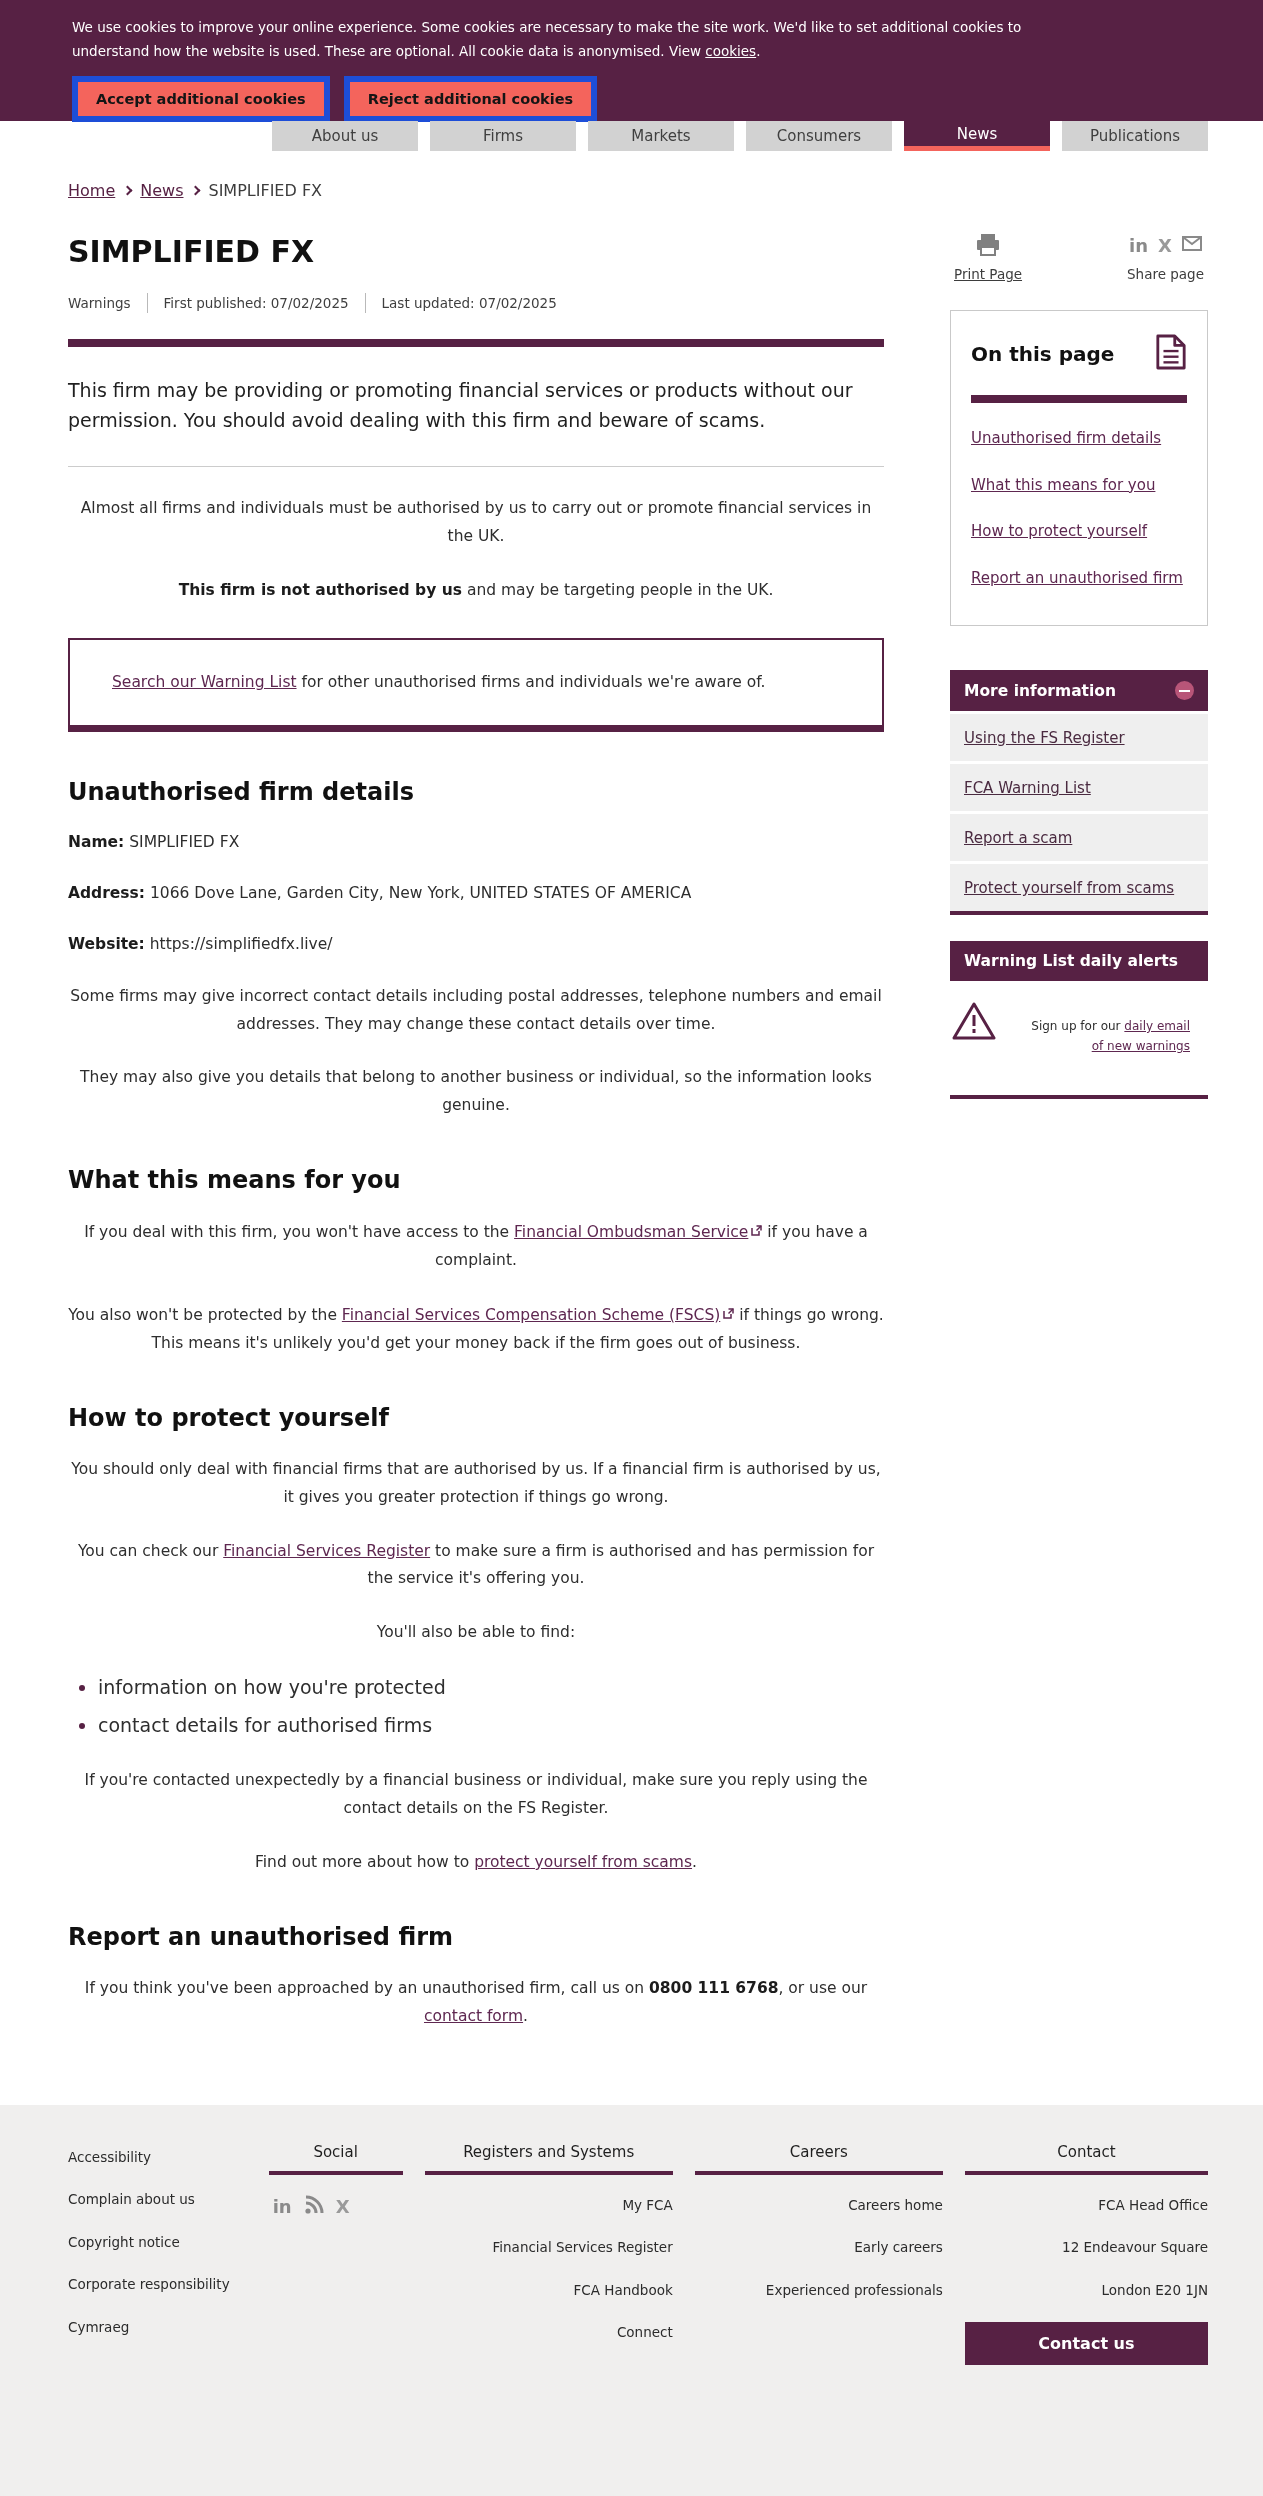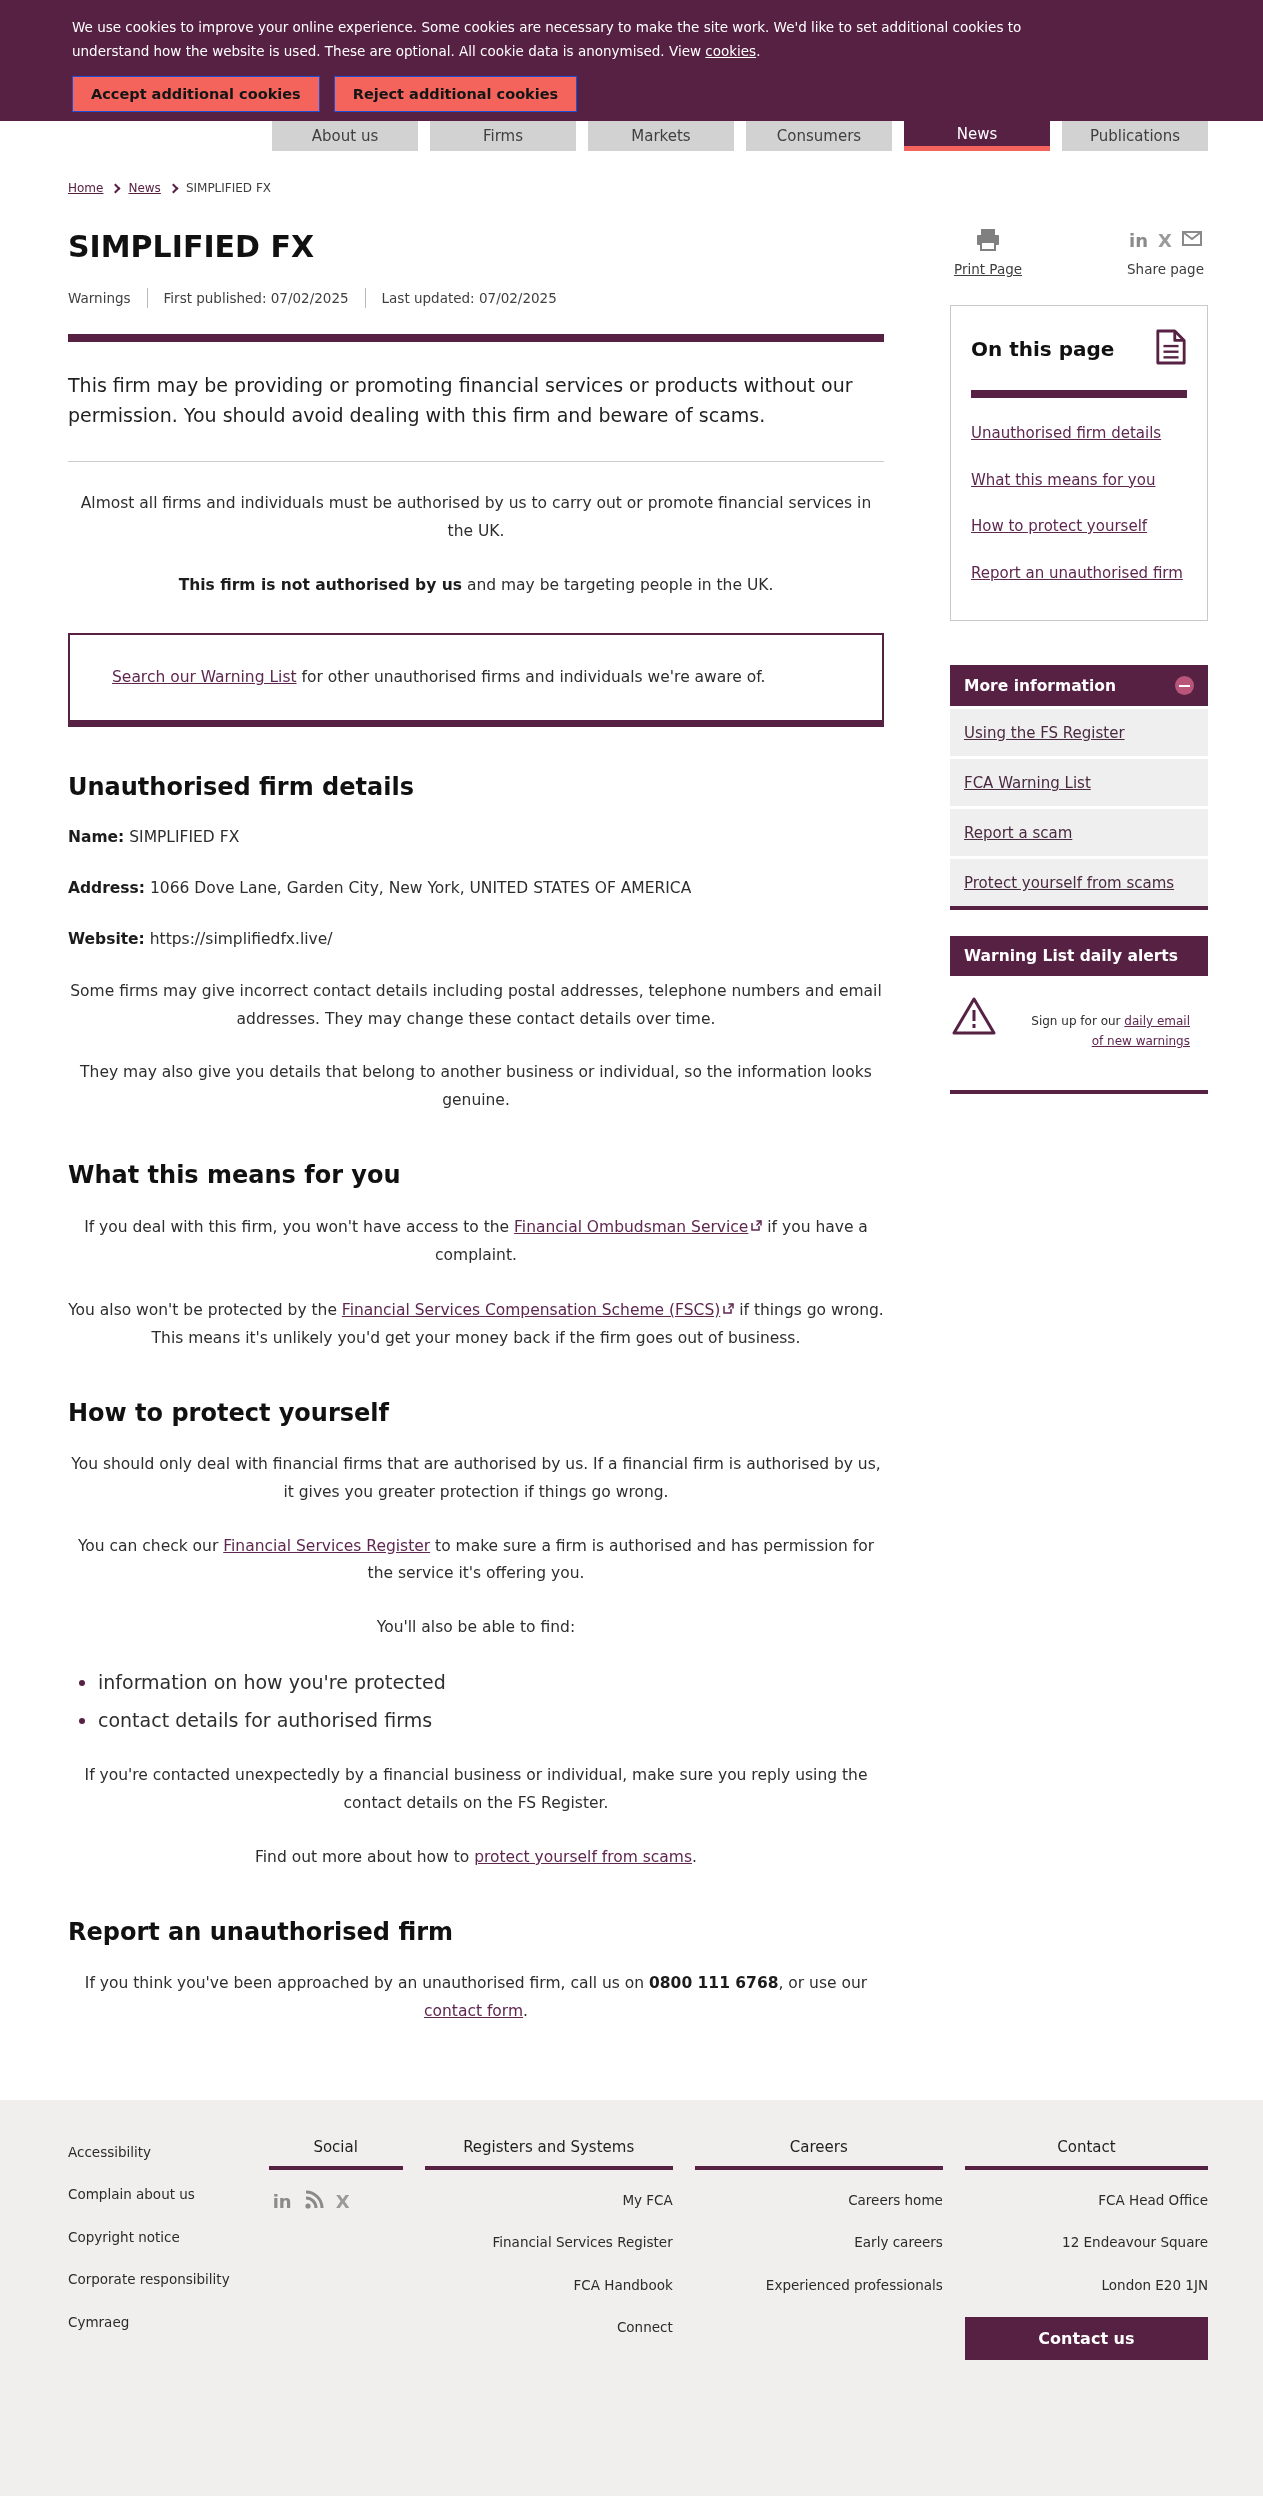--- a/index.html
+++ b/index.html
@@ -11,31 +11,31 @@
     color:#2e2e2e;
   }
   a { cursor:pointer; }
 
   
   .cookie-banner { background:#572144; color:#fff; height:121px; padding:15px 60px 0 72px; }
   .cookie-msg { font-size:13.5px; line-height:1.8; max-width:1030px; margin:0; }
   .cookie-msg a { color:#fff; text-decoration:underline; }
   .cookie-buttons { margin-top:12px; display:flex; gap:14px; }
   .cookie-btn { background:#f4645c; color:#151515; font-family:inherit; font-weight:bold;
-    font-size:14.5px; padding:9px 18px; border:1px solid #1d4ed8; cursor:pointer; }
+    font-size:14.5px; padding:9px 18px; border:6px solid #1d4ed8; cursor:pointer; }
 
   
   .nav-row { display:flex; justify-content:flex-end; gap:12px; padding-right:55px; background:#fff; }
   .nav-tab { width:146px; height:30px; background:#d2d2d2; color:#3f3f3f; font-size:15px;
     display:flex; align-items:center; justify-content:center; cursor:pointer; }
   .nav-tab.active { background:#572144; color:#fff; border-bottom:5px solid #f4645c; }
 
   
   .content { padding:0 55px 0 68px; }
-  .breadcrumb { margin:30px 0 24px; font-size:12px; color:#3d3d3d; display:flex; align-items:center; gap:9px; }
+  .breadcrumb { margin:30px 0 24px; font-size:16px; color:#3d3d3d; display:flex; align-items:center; gap:9px; }
   .breadcrumb a { color:#572144; text-decoration:underline; }
   .crumb-chev { width:7px; height:7px; border-top:2px solid #572144; border-right:2px solid #572144;
     transform:rotate(45deg); display:inline-block; }
 
   .main-grid { display:flex; gap:66px; }
   main { flex:0 0 816px; width:816px; }
   aside { flex:0 0 258px; width:258px; }
 
   
   h1 { font-size:30px; font-weight:600; color:#111; margin:10px 0 24px; }

